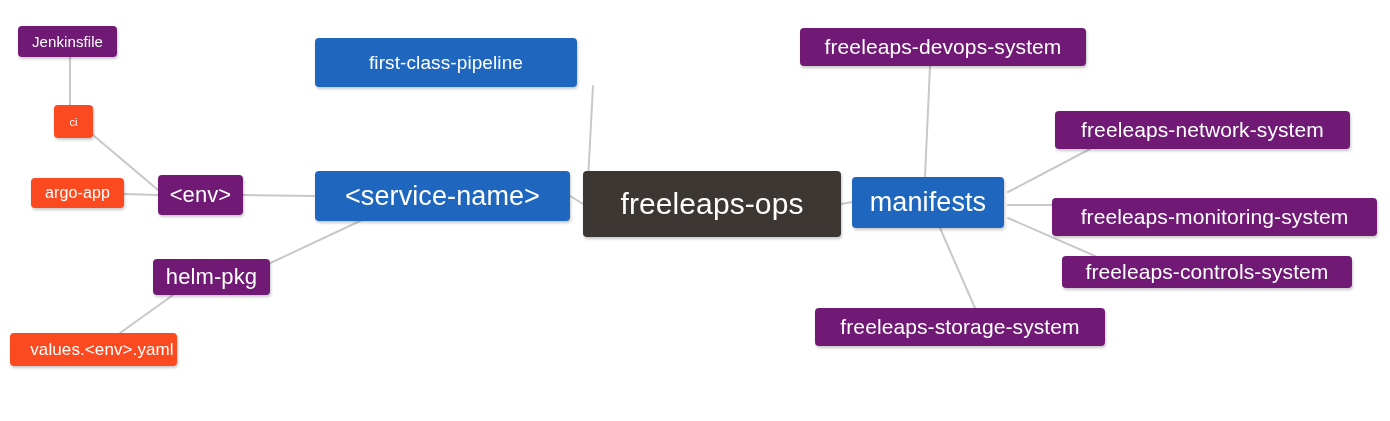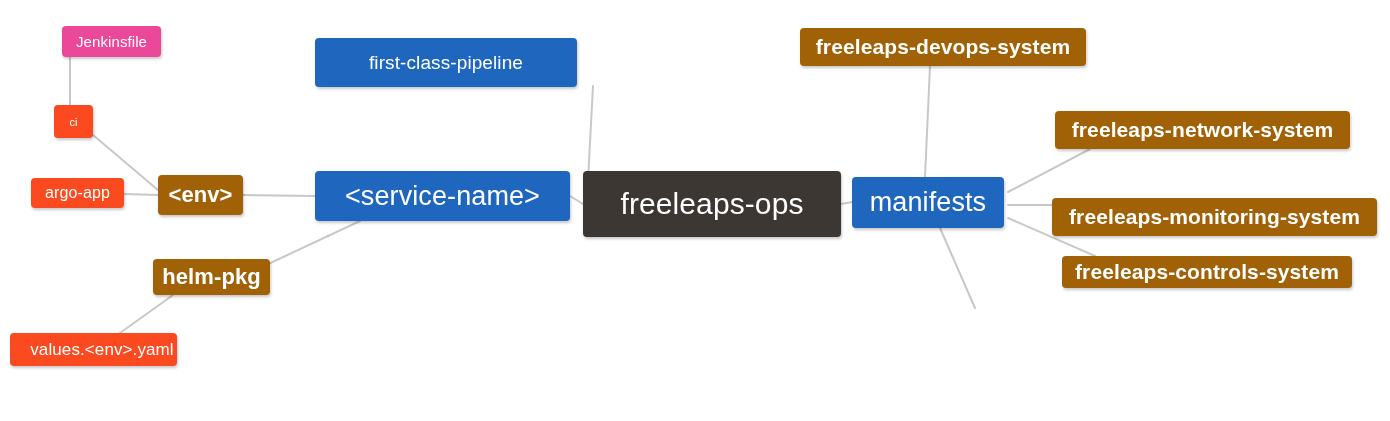--- a/index.html
+++ b/index.html
@@ -36,23 +36,23 @@
     color: #ffffff;
     white-space: nowrap;
     letter-spacing: 0.1px;
     box-shadow: 1px 2px 3px rgba(0,0,0,0.22);
     cursor: pointer;
     user-select: none;
   }
   
   .n-root   { background: #3c3733; }
   .n-blue   { background: #1f66be; }
-  .n-green  { background: #a16207; font-weight: bold; }
+  .n-green  { background: #701a75; }
   .n-red    { background: #fb4a1f; }
-  .n-orange { background: #ec4899; margin-left: 44px; }
+  .n-orange { background: #701a75; }
 </style>
 </head>
 <body>
 
 <div id="mindmap">
   <svg id="edge-layer" viewBox="0 0 1390 421" width="1390" height="421">
       <line x1="583" y1="204" x2="570" y2="196" stroke="#c8c8c8" stroke-width="2" stroke-linecap="round"></line>
       <line x1="588" y1="180" x2="593" y2="86" stroke="#c8c8c8" stroke-width="2" stroke-linecap="round"></line>
       <line x1="841" y1="204" x2="852" y2="202" stroke="#c8c8c8" stroke-width="2" stroke-linecap="round"></line>
       <line x1="315" y1="196" x2="243" y2="195" stroke="#c8c8c8" stroke-width="2" stroke-linecap="round"></line>
@@ -102,13 +102,16 @@
     </div>
     <div class="node n-green" style="left: 1055px; top: 111px; width: 295px; height: 38px; font-size: 21px;">
       <span>freeleaps-network-system</span>
     </div>
     <div class="node n-green" style="left: 1052px; top: 198px; width: 325px; height: 38px; font-size: 21px;">
       <span>freeleaps-monitoring-system</span>
     </div>
     <div class="node n-green" style="left: 1062px; top: 256px; width: 290px; height: 32px; font-size: 21px;">
       <span>freeleaps-controls-system</span>
     </div>
+    <div class="node n-green" style="left: 815px; top: 308px; width: 290px; height: 38px; font-size: 21px;">
+      <span>freeleaps-storage-system</span>
+    </div>
   </div>
 
 </body></html>

